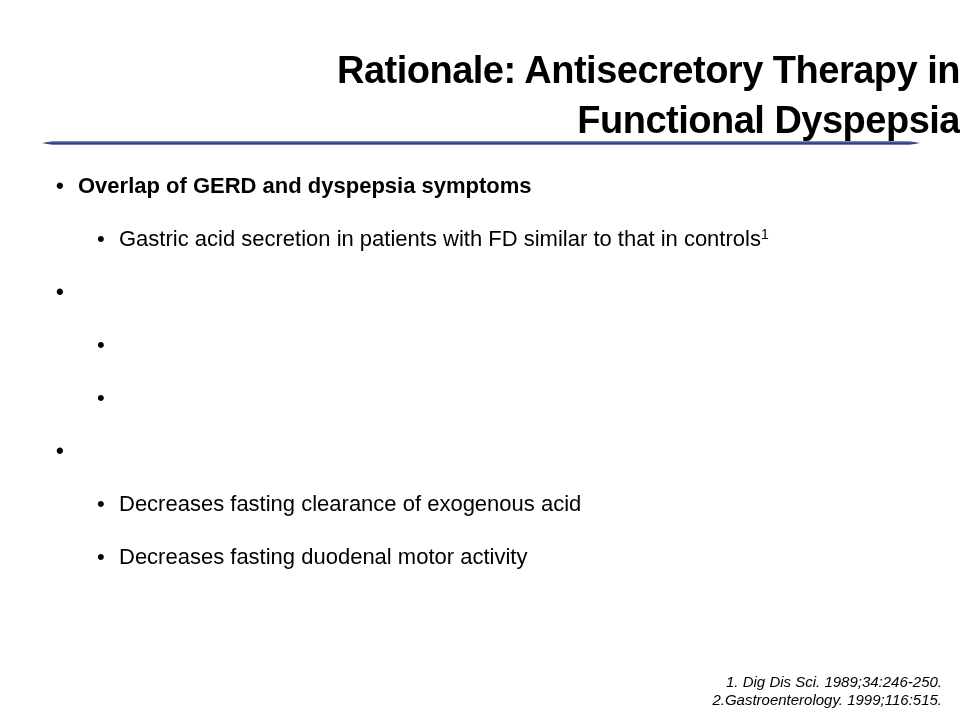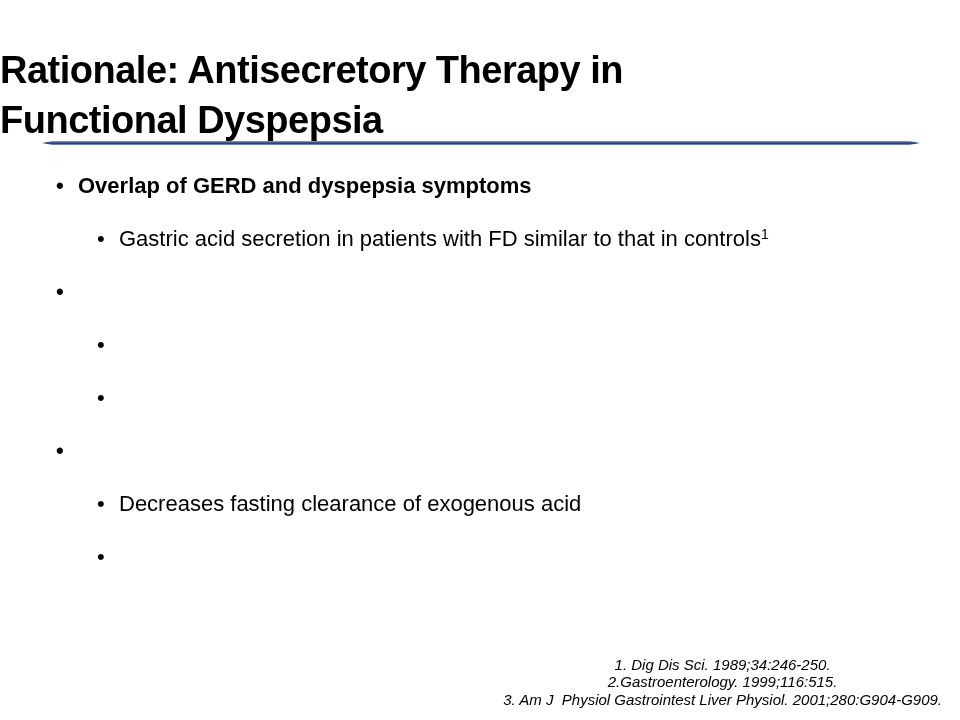--- a/index.html
+++ b/index.html
@@ -14,21 +14,21 @@
     background: var(--background, #ffffff);
     font-family: "Liberation Sans", sans-serif;
     color: var(--text, #000000);
     overflow: hidden;
   }
   .title {
     position: absolute;
     top: 20px;
     left: 0;
     width: 100%;
-    text-align: left;
+    text-align: right;
     font-weight: 700;
     font-size: 38px;
     line-height: 50px;
     letter-spacing: -0.5px;
   }
   .divider {
     position: absolute;
     top: 141px;
     left: 42px;
     right: 40px;
@@ -66,21 +66,21 @@
   }
   .references {
     position: absolute;
     right: 18px;
     bottom: 12px;
     text-align: right;
     font-style: italic;
     font-size: 15px;
     line-height: 17.5px;
   }
-  .ref-line { white-space: pre; text-align: center; }
+  .ref-line { white-space: pre; }
 </style>
 </head>
 <body>
 
 <div class="slide">
 
   <h1 class="title">
     <div>Rationale: Antisecretory Therapy in</div>
     <div>Functional Dyspepsia</div>
   </h1>
@@ -115,24 +115,24 @@
     <div class="group">
       <div class="row l1">
         <span class="dot">•</span>
       </div>
       <div class="row l2">
         <span class="dot">•</span>
         <span><span>Decreases fasting clearance of exogenous acid</span><span class="sup"></span></span>
       </div>
       <div class="row l2">
         <span class="dot">•</span>
+        <span><span>Decreases fasting duodenal motor activity</span><span class="sup"></span></span>
       </div>
     </div>
 
   </div>
 
   <div class="references">
     <div class="ref-line">1. Dig Dis Sci. 1989;34:246-250.</div>
     <div class="ref-line">2.Gastroenterology. 1999;116:515.</div>
-    <div class="ref-line">3. Am J  Physiol Gastrointest Liver Physiol. 2001;280:G904-G909.</div>
   </div>
 
 </div>
 
 </body></html>

